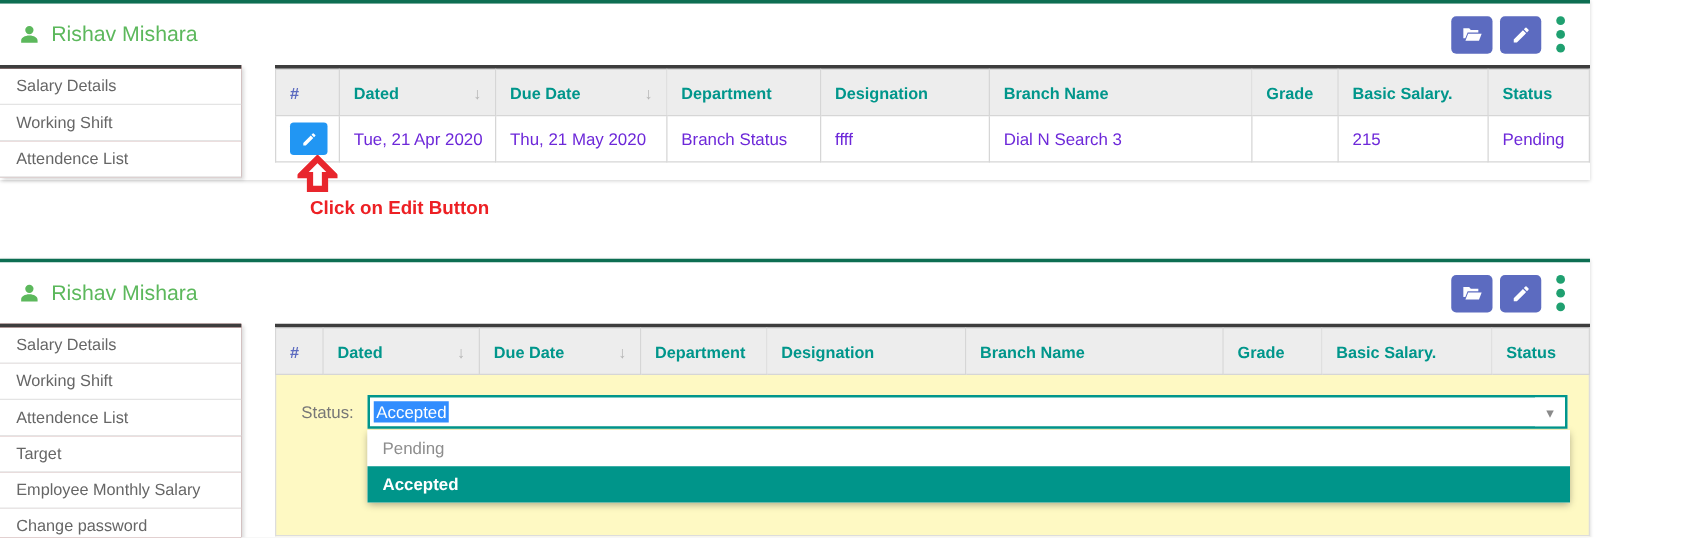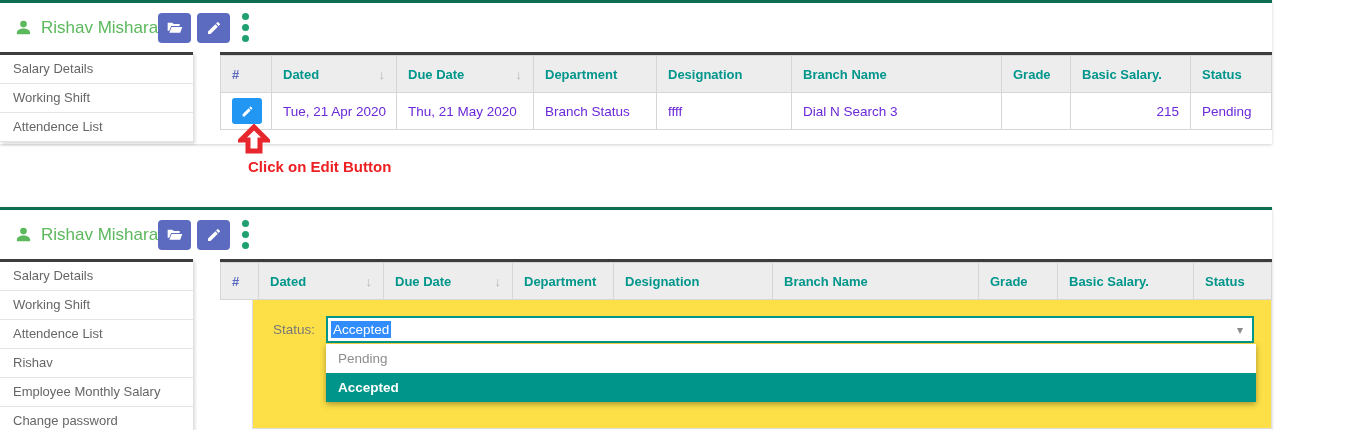--- a/index.html
+++ b/index.html
@@ -7,21 +7,21 @@
   body { font-family:"Liberation Sans", sans-serif; }
   .page { position:relative; width:1360px; height:430px; background:#fff; overflow:hidden; }
 
   .panel { position:absolute; left:0; width:1272px; background:#fff;
            box-shadow:0 1px 3px rgba(0,0,0,.18); }
   .panel-top { top:0; height:144px; }
   .panel-bottom { top:207px; height:223px; }
   .accent { height:3px; background:#0d6e52; }
 
   .panel-header { height:49px; display:flex; align-items:center;
-                  padding:0 14px; background:#fff; }
+                  justify-content:space-between; padding:0 14px; background:#fff; }
   .user { display:flex; align-items:center; gap:8px; color:#5cb85c; font-size:17px; }
   .user svg { width:19px; height:19px; fill:#5cb85c; }
 
   .toolbar { display:flex; align-items:center; gap:6px; }
   .tool-btn { width:33px; height:30px; background:#5c6bc0; border-radius:4px;
               display:flex; align-items:center; justify-content:center; border:none; cursor:pointer; }
   .tool-btn svg { width:16px; height:16px; fill:#fff; }
   .kebab { display:flex; flex-direction:column; gap:4px; padding:2px 6px; cursor:pointer; }
   .kebab .dot { width:7px; height:7px; border-radius:50%; background:#1fa070; }
 
@@ -34,28 +34,28 @@
   .spacer { width:27px; }
   .content { flex:1; border-top:3px solid #3d3d3d; background:#fff; }
 
   table { width:100%; border-collapse:collapse; table-layout:fixed; }
   th { background:#ededed; color:#00968b; font-weight:bold; font-size:13px; text-align:left;
        padding:0 11px; height:37px; border:1px solid #d6d6d6; white-space:nowrap; overflow:hidden; }
   th.hash { color:#5c6bc0; }
   th .sort { float:right; color:#b4b4b4; font-weight:normal; font-size:13px; }
   td { font-size:13.5px; color:#6d28d9; padding:0 11px; height:37px;
        border:1px solid #d6d6d6; background:#fff; white-space:nowrap; overflow:hidden; }
-  td.num { text-align:right; }
+  td.num { }
   .edit-btn { width:30px; height:26px; background:#2196f3; border:none; border-radius:3px;
               display:flex; align-items:center; justify-content:center; cursor:pointer; }
   .edit-btn svg { width:13px; height:13px; fill:#fff; }
 
   
-  .edit-area { position:relative; background:#fde047; height:129px;
-               border:1px solid #ddd; border-top:none;margin-left:32px; }
+  .edit-area { position:relative; background:#fef9c3; height:129px;
+               border:1px solid #ddd; border-top:none; }
   .status-label { position:absolute; left:20px; top:16px; height:27px; line-height:27px;
                   font-size:13.5px; color:#777; }
   .combobox { position:absolute; left:73px; top:16px; right:17px; height:27px;
               background:#fff; border:2px solid #00968b; display:flex; align-items:center;
               cursor:text; }
   .combobox .value { margin-left:3px; background:#318dfe; color:#fff; font-size:13.5px;
                      padding:1px 2px; }
   .combobox .caret-box { margin-left:auto; width:24px; height:100%; display:flex;
                          align-items:center; justify-content:center; background:#fff;
                          color:#8a8a8a; font-size:12px; cursor:pointer; }
@@ -191,21 +191,21 @@
           <span class="dot"></span>
         </div>
       </div>
     </div>
 
     <div class="panel-body">
       <div class="sidebar">
         <div class="side-item">Salary Details</div>
         <div class="side-item">Working Shift</div>
         <div class="side-item">Attendence List</div>
-        <div class="side-item">Rishav</div>
+        <div class="side-item">Target</div>
         <div class="side-item">Employee Monthly Salary</div>
         <div class="side-item">Change password</div>
       </div>
       <div class="spacer"></div>
       <div class="content">
         <table>
           <colgroup>
             <col style="width:38px">
               <col style="width:125px">
               <col style="width:129px">

